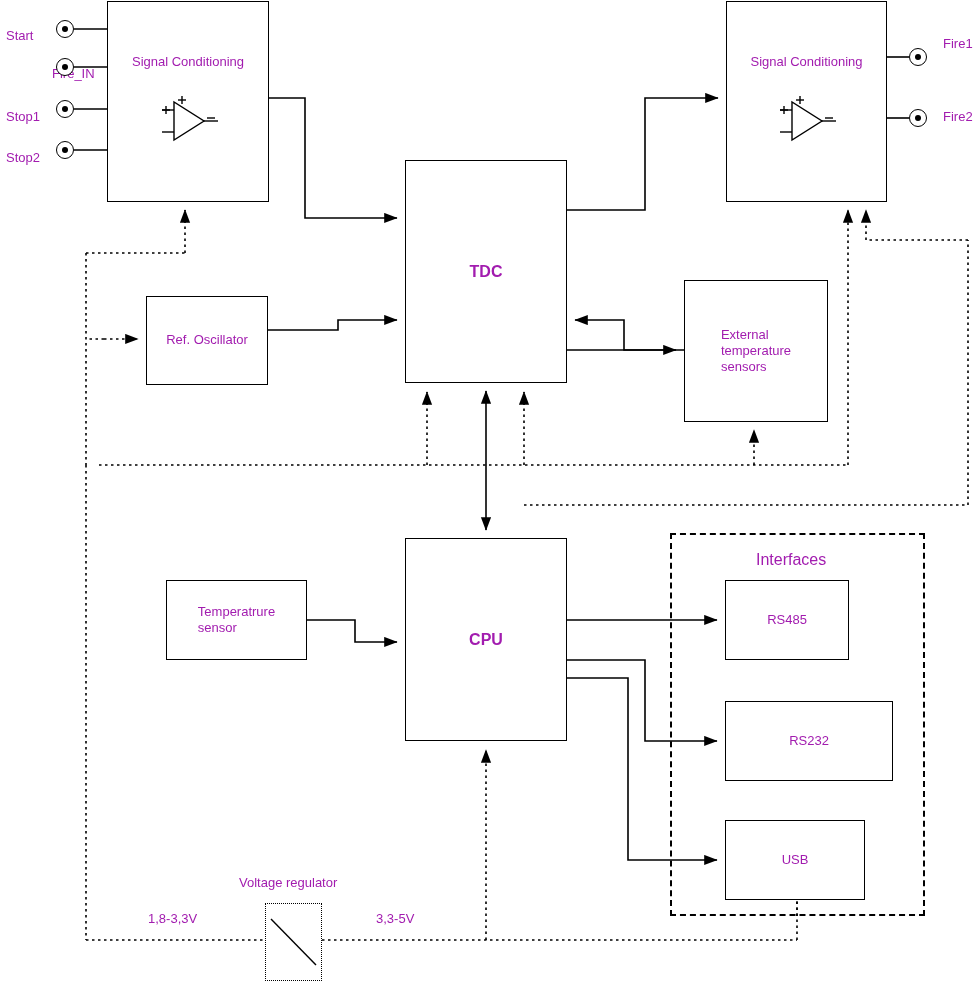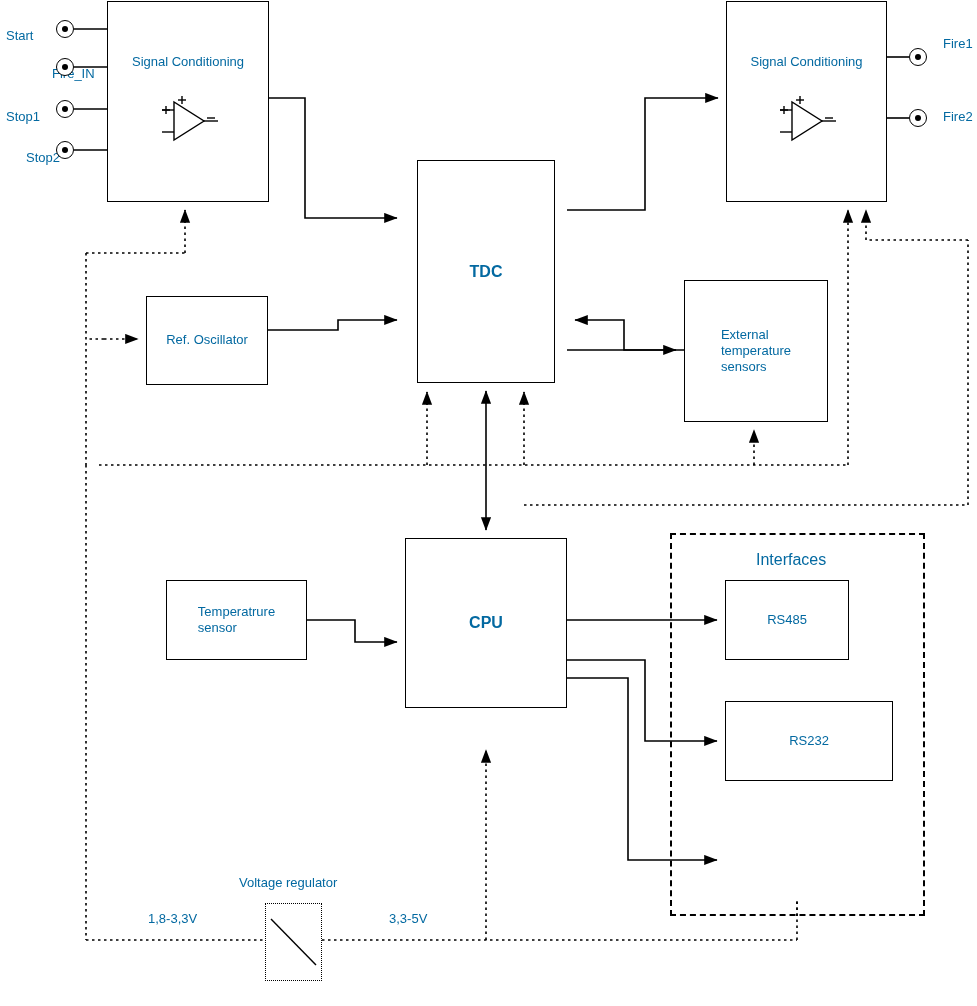--- a/index.html
+++ b/index.html
@@ -6,21 +6,21 @@
     margin: 0;
     padding: 0;
     background: #ffffff;
   }
   #root {
     position: relative;
     width: 977px;
     height: 1006px;
     background: #ffffff;
     font-family: "Liberation Sans", sans-serif;
-    color: #0369a1;
+    color: #a21caf;
     overflow: hidden;
   }
   svg.wires {
     position: absolute;
     left: 0;
     top: 0;
     width: 977px;
     height: 1006px;
     pointer-events: none;
   }
@@ -171,21 +171,21 @@
 
   <div class="label" style="left:6px; top:28px;">Start</div>
   <div class="port" style="left:56px; top:20px;"></div>
 
   <div class="label" style="left:16px; top:66px;margin-left:36px;">Fire_IN</div>
   <div class="port" style="left:56px; top:58px;"></div>
 
   <div class="label" style="left:6px; top:109px;">Stop1</div>
   <div class="port" style="left:56px; top:100px;"></div>
 
-  <div class="label" style="left:6px; top:150px;margin-left:20px;">Stop2</div>
+  <div class="label" style="left:6px; top:150px;">Stop2</div>
   <div class="port" style="left:56px; top:141px;"></div>
 
   <div class="label" style="left:943px; top:36px;">Fire1</div>
   <div class="port" style="left:909px; top:48px;"></div>
 
   <div class="label" style="left:943px; top:109px;">Fire2</div>
   <div class="port" style="left:909px; top:109px;"></div>
 
   <svg class="wires" viewBox="0 0 977 1006">
     <g stroke="#000" stroke-width="1.6" fill="none">
@@ -222,57 +222,60 @@
       <path d="M6,40 L18,40"></path>
       <path d="M48,29 L62,29"></path>
       <path d="M10,14 L10,22"></path>
       <path d="M6,18 L14,18"></path>
       <path d="M51,26 L59,26"></path>
       <path d="M26,4 L26,12"></path>
       <path d="M22,8 L30,8"></path>
     </g>
   </svg>
 
-  <div class="node bold" style="left:417px; top:160px; width:138px; height:223px;">
+  <div class="node bold" style="left:405px; top:160px; width:162px; height:223px;">
     <span>TDC</span>
   </div>
 
   <div class="node" style="left:146px; top:296px; width:122px; height:89px;">
     <span>Ref. Oscillator</span>
   </div>
 
   <div class="node" style="left:684px; top:280px; width:144px; height:142px;">
     <span class="multiline">External
 temperature
 sensors</span>
   </div>
 
-  <div class="node bold" style="left:405px; top:538px; width:162px; height:170px;">
+  <div class="node bold" style="left:405px; top:538px; width:162px; height:203px;">
     <span>CPU</span>
   </div>
 
   <div class="node" style="left:166px; top:580px; width:141px; height:80px;">
     <span class="multiline">Temperatrure
 sensor</span>
   </div>
 
   <div class="dashedbox" style="left:670px; top:533px; width:255px; height:383px;"></div>
   <div class="interfaces-title" style="left:752px; top:551px;">Interfaces</div>
 
   <div class="node" style="left:725px; top:580px; width:124px; height:80px;">
     <span>RS485</span>
   </div>
   <div class="node" style="left:725px; top:701px; width:168px; height:80px;">
     <span>RS232</span>
+  </div>
+  <div class="node" style="left:725px; top:820px; width:140px; height:80px;">
+    <span>USB</span>
   </div>
 
   <div class="label center" style="left:239px; top:875px;">Voltage regulator</div>
   <div class="dottedbox" style="left:265px; top:903px; width:57px; height:78px;"></div>
   <svg class="opamp" style="left:265px; top:903px;" width="57" height="78" viewBox="0 0 57 78">
     <g stroke="#000" stroke-width="1.4" fill="none">
       <path d="M6,16 L51,62"></path>
     </g>
   </svg>
 
   <div class="label" style="left:148px; top:911px;">1,8-3,3V</div>
-  <div class="label" style="left:389px; top:911px;text-align:right;">3,3-5V</div>
+  <div class="label" style="left:376px; top:911px;text-align:right;">3,3-5V</div>
 
 </div>
 
 </body></html>

